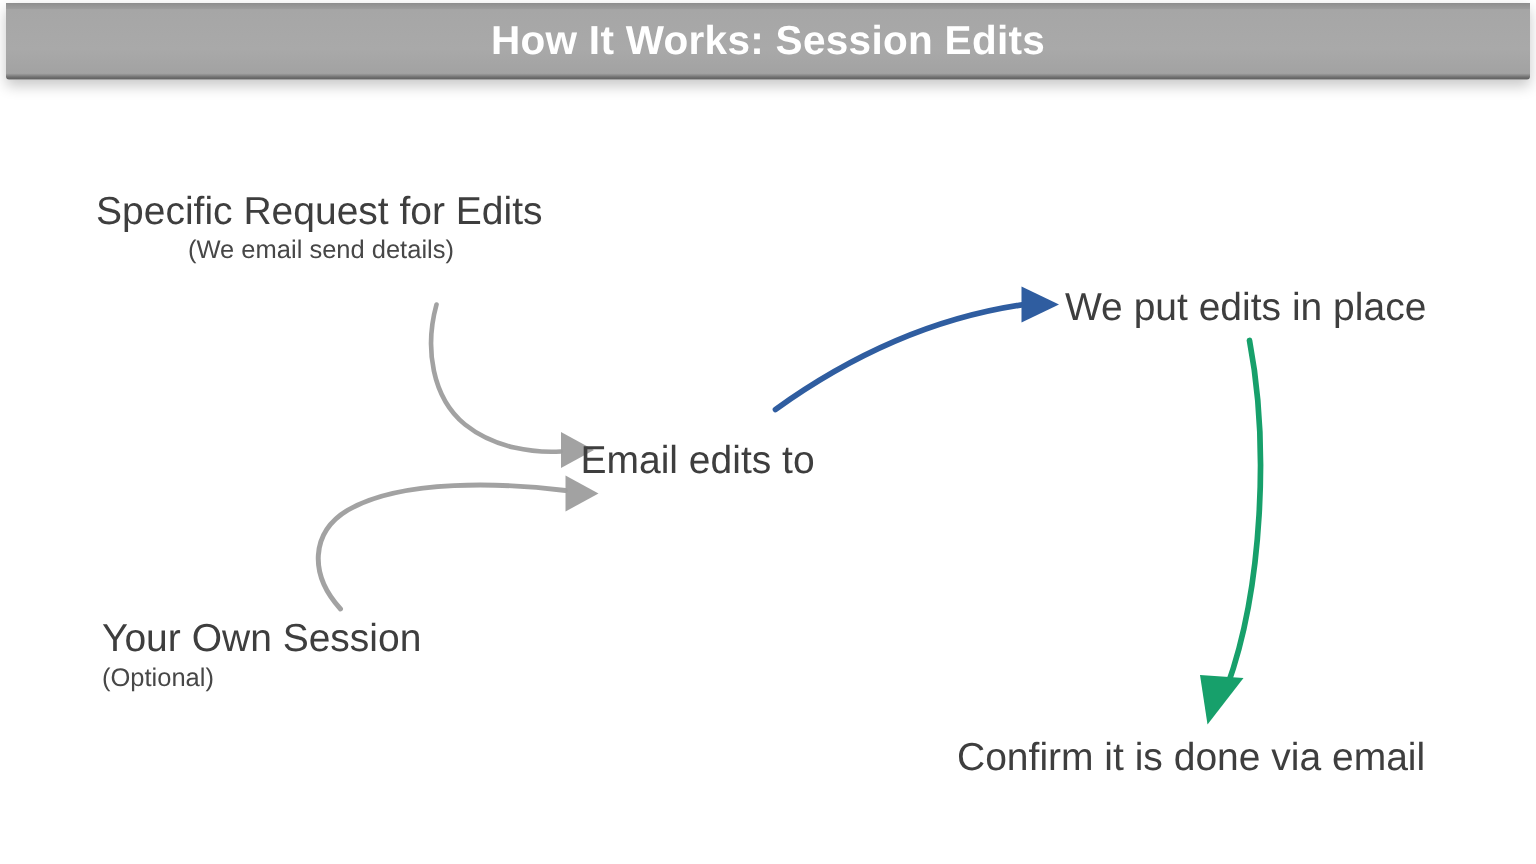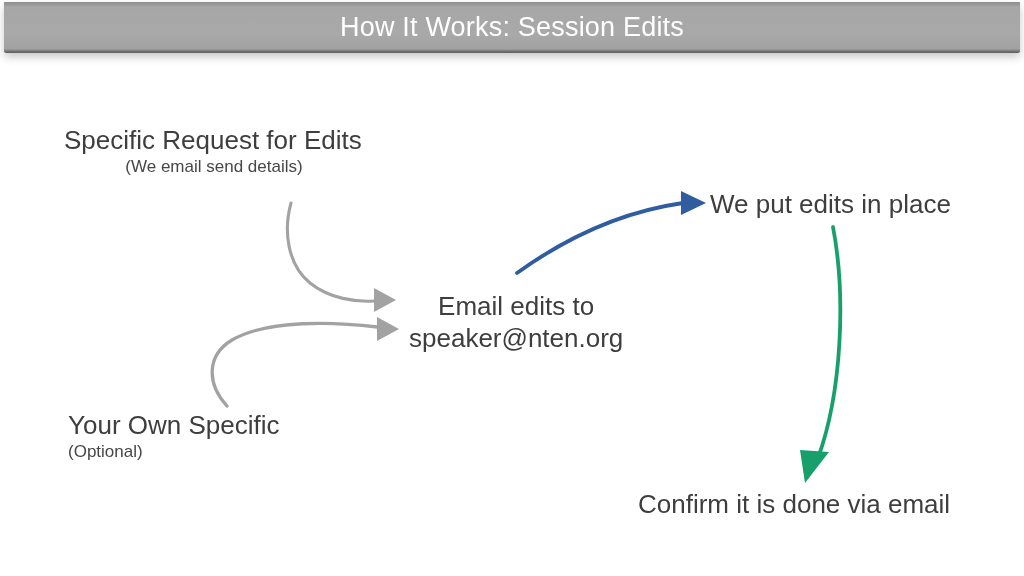--- a/index.html
+++ b/index.html
@@ -46,21 +46,21 @@
   #title-text {
     position: absolute;
     left: 0;
     top: 0;
     width: 100%;
     height: 51px;
     line-height: 50px;
     text-align: center;
     color: #ffffff;
     font-size: 27px;
-    font-weight: normal;
+    font-weight: bold;
     letter-spacing: 0.2px;
     white-space: nowrap;
   }
 
   
   .node {
     position: absolute;
     color: #3e3e3e;
     text-align: center;
     white-space: nowrap;
@@ -79,21 +79,21 @@
     color: #474747;
   }
 
   
   #node-specific-request { left: 64px;  top: 126px; text-align: left; }
   #node-specific-request .sub { text-align: center; width: 300px; }
 
   #node-your-own-changes { left: 68px;  top: 411px; text-align: left; }
   #node-your-own-changes .sub { width: 230px; }
 
-  #node-email-edits { left: 409px; top: 290px; }
+  #node-email-edits { left: 387px; top: 290px; }
   #node-email-edits .headline { line-height: 32px; }
 
   #node-we-put-edits { left: 710px; top: 190px; }
   #node-confirm-done { left: 638px; top: 490px; }
 
   
   #arrow-layer {
     position: absolute;
     left: 0; top: 0;
     width: 1024px;
@@ -132,27 +132,26 @@
       <path d="M829,452 L805,483 L800,450 Z" fill="#17a06b"></path>
     </g>
   </svg>
 
   <div class="node" id="node-specific-request">
     <span class="headline">Specific Request for Edits</span>
     <span class="sub">(We email send details)</span>
   </div>
 
   <div class="node" id="node-your-own-changes">
-    <span class="headline">Your Own Specific</span>
+    <span class="headline">Your Own Session</span>
     <span class="sub">(Optional)</span>
   </div>
 
   <div class="node" id="node-email-edits">
     <span class="headline">Email edits to</span>
-    <span class="headline">speaker@nten.org</span>
   </div>
 
   <div class="node" id="node-we-put-edits">
     <span class="headline">We put edits in place</span>
   </div>
 
   <div class="node" id="node-confirm-done">
     <span class="headline">Confirm it is done via email</span>
   </div>
 

